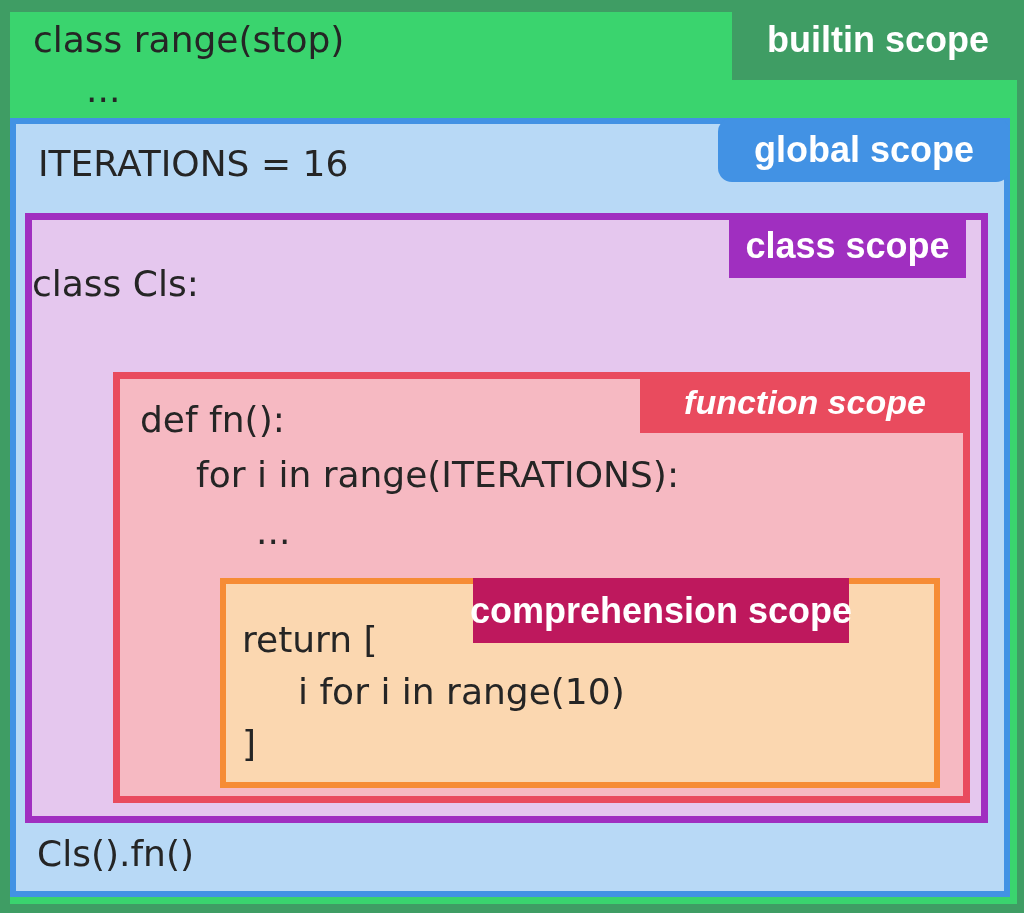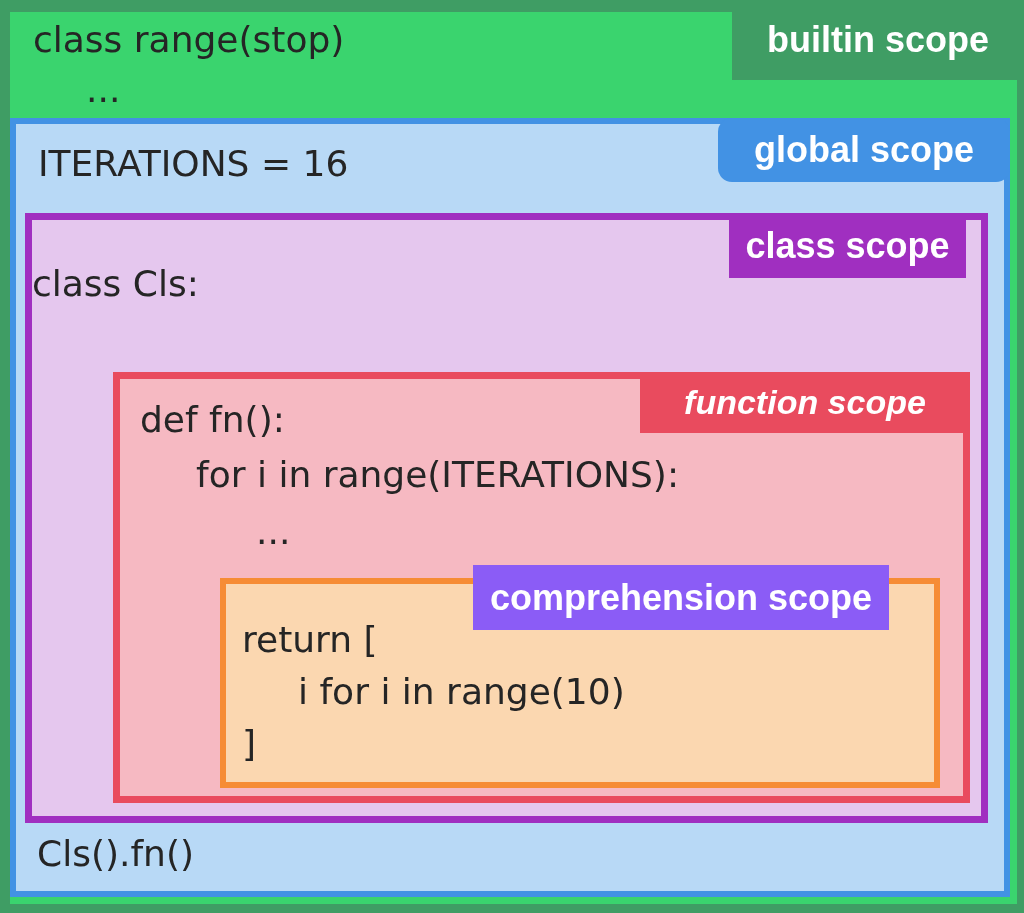--- a/index.html
+++ b/index.html
@@ -33,21 +33,21 @@
   #global-box     { left:10px;  top:118px; width:1000px; height:779px; background:#b8d9f6; border:6px solid #4292e4; }
   #class-box      { left:25px;  top:213px; width:963px;  height:610px; background:#e5c7ee; border:7px solid #a02fc0; }
   #function-box   { left:113px; top:372px; width:857px;  height:431px; background:#f6b9c2; border:7px solid #e94b5e; }
   #comp-box       { left:220px; top:578px; width:720px;  height:210px; background:#fbd7b0; border:6px solid #f68c35; }
 
   
   #builtin-tab    { left:732px; top:0;     width:292px; height:80px; background:#3f9d64; }
   #global-tab     { left:718px; top:118px; width:292px; height:64px; background:#4292e4;border-radius:14px; }
   #class-tab      { left:729px; top:213px; width:237px; height:65px; background:#a02fc0; }
   #function-tab   { left:640px; top:372px; width:330px; height:61px; background:#e94b5e; font-size:34px;font-style:italic; }
-  #comp-tab       { left:473px; top:565px; width:416px; height:65px; background:#8b5cf6; }
+  #comp-tab       { left:473px; top:578px; width:376px; height:65px; background:#be185d; }
 
   
   #builtin-code-1 { left:25px;  top:22px;margin-left:8px;  }
   #builtin-code-2 { left:86px;  top:72px;  }
   #global-code-1  { left:38px;  top:146px; }
   #class-code-1   { left:32px;  top:237px;margin-top:29px; }
   #class-code-2   { left:110px; top:284px; }
   #fn-code-1      { left:140px; top:402px; }
   #fn-code-2      { left:196px; top:457px; }
   #fn-code-3      { left:256px; top:514px; }

